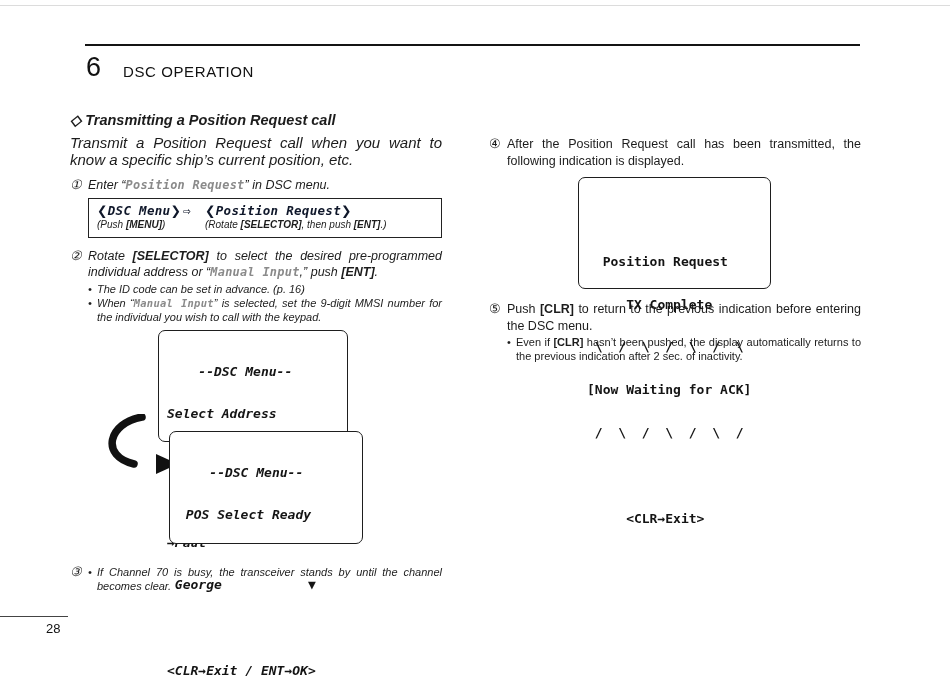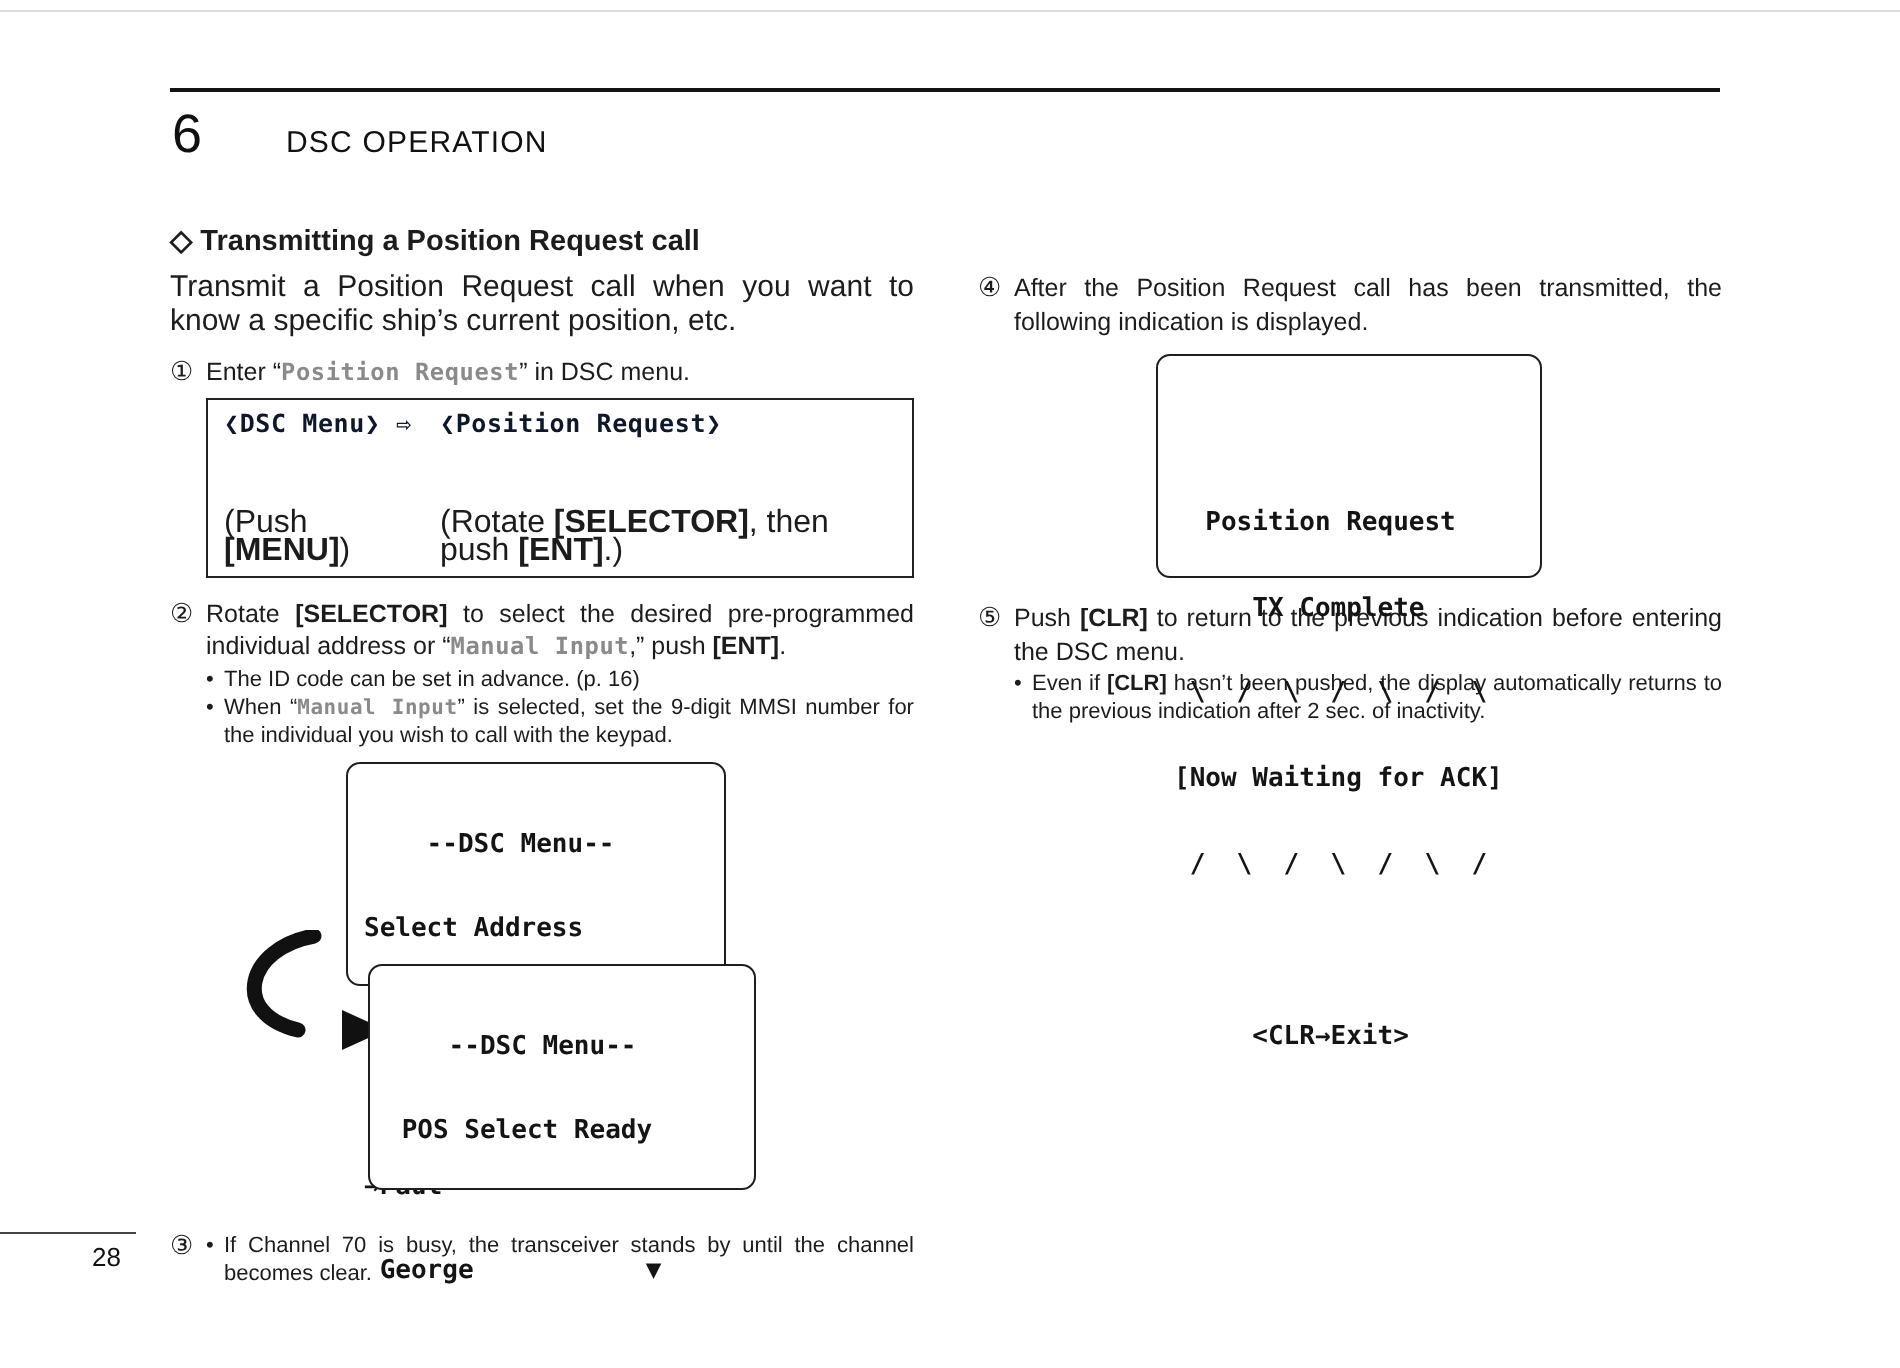--- a/index.html
+++ b/index.html
@@ -1,23 +1,23 @@
 <!DOCTYPE html>
 <html><head>
 <meta charset="utf-8">
 <style>
   html,body{margin:0;padding:0;background:#fff;}
   .page{position:relative;width:950px;height:684px;background:#ffffff;overflow:hidden;
         font-family:"Liberation Sans",sans-serif;color:#1c1c1c;}
   .scan-line{position:absolute;left:0;top:5px;width:950px;height:1px;background:#dcdcdc;}
   .top-rule{position:absolute;left:85px;top:44px;width:775px;height:2px;background:#141414;}
   .chap-num{position:absolute;left:86px;top:52px;font-size:27px;color:#111;}
-  .chap-title{position:absolute;left:143px;top:63px;font-size:15px;letter-spacing:.6px;color:#111;}
+  .chap-title{position:absolute;left:123px;top:63px;font-size:15px;letter-spacing:.6px;color:#111;}
 
-  .leftcol{position:absolute;left:85px;top:112px;width:372px;}
+  .leftcol{position:absolute;left:70px;top:112px;width:372px;font-style:italic;}
   .rightcol{position:absolute;left:489px;top:136px;width:372px;}
 
   .section-title{font-size:14.5px;font-weight:bold;margin:0 0 7px 0;}
   .para{font-size:15px;line-height:16.5px;text-align:justify;margin:0 0 9px 0;}
 
   .step{display:flex;font-size:12.5px;line-height:16.5px;margin:0 0 4px 0;}
   .step .num{width:18px;flex:none;font-size:13px;}
   .step .sbody{flex:1;text-align:justify;}
   .bullets{margin-top:1px;}
   .bullet{display:flex;font-size:11px;line-height:14px;text-align:justify;}
@@ -27,21 +27,21 @@
   .lcdtxt{font-family:"DejaVu Sans Mono","DejaVu Sans",monospace;color:#8a8a8a;
           font-weight:bold;font-size:.95em;letter-spacing:.3px;}
 
   .menubox{border:1.5px solid #222;margin:2px 0 10px 18px;padding:4px 8px 5px 8px;}
   .mb-row{display:flex;align-items:baseline;}
   .mb-c1{width:86px;flex:none;}
   .mb-c2{width:22px;flex:none;}
   .mb-c3{flex:1;}
   .mb-lcd{font-family:"DejaVu Sans Mono","DejaVu Sans",monospace;color:#0f172a;
           font-weight:bold;font-size:12.5px;letter-spacing:.3px;}
-  .mb-sub{font-size:16px;line-height:14px;margin-top:36px;}
+  .mb-sub{font-size:10px;line-height:14px;}
 
   .screens{position:relative;height:224px;margin:6px 0 10px 0;}
   .lcd{box-sizing:border-box;background:#fff;border:1.5px solid #1e1e1e;border-radius:7px;
        padding:5px 8px;font-family:"DejaVu Sans Mono","DejaVu Sans",monospace;
        font-size:13px;font-weight:bold;color:#141414;white-space:pre;}
   .lcd .ln{height:12.8px;line-height:12.8px;overflow:visible;}
   #scr1{position:absolute;left:88px;top:0;width:190px;height:112px;}
   #scr2{position:absolute;left:99px;top:101px;width:194px;height:113px;}
   #scr3{position:relative;width:193px;height:112px;margin:8px 0 12px 89px;}
   .arrow-svg{position:absolute;left:30px;top:84px;width:80px;height:64px;}

